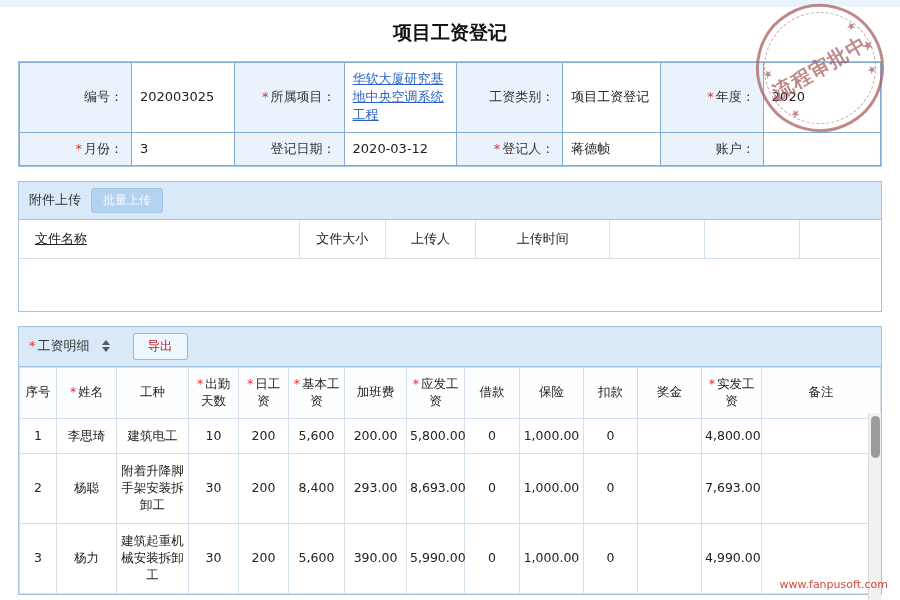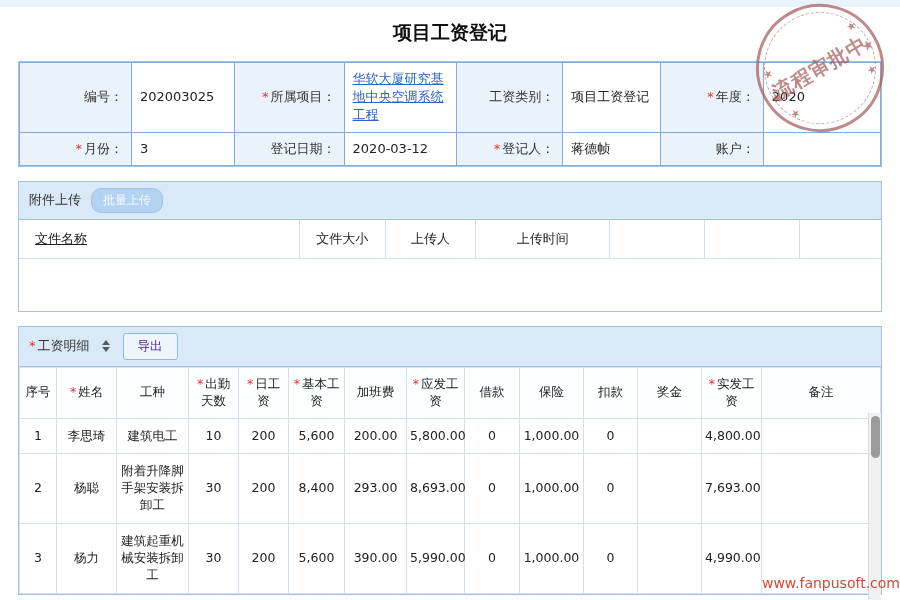--- a/index.html
+++ b/index.html
@@ -23,40 +23,40 @@
 
   
   .info-table { width:100%; border-collapse:collapse; table-layout:fixed; font-size:13px; }
   .info-table td { border:1px solid #84abd1; padding:7px 8px; line-height:1.4; vertical-align:middle; }
   .info-table td.lbl { text-align:right; background:#eaf3fb; color:#333; white-space:nowrap;padding-left:6px; }
   .info-table td.val { background:#fff; color:#222; }
   .link { color:#2a64c5; text-decoration:underline; cursor:pointer; }
 
   
   .btn-upload {
-    background:#b3d2ef; color:#f6fbff; border:1px solid #a0c5e8; border-radius:10px;
+    background:#b3d2ef; color:#f6fbff; border:1px solid #a0c5e8; border-radius:3px;
     padding:3px 11px; font-size:12px; cursor:pointer;
   }
   .attach-table { width:100%; border-collapse:collapse; table-layout:fixed; font-size:13px; }
   .attach-table th {
     border-right:1px solid #d4e0ec; border-bottom:1px solid #d4e0ec;
     padding:10px 6px; font-weight:normal; color:#222; text-align:center;
   }
   .attach-table th:first-child { text-align:left; padding-left:16px;text-decoration:underline; }
   .attach-table th:last-child { border-right:none; }
   .attach-empty { height:52px; background:#fff; }
 
   
   .salary-panel { position:relative; }
   .sort-icon { display:inline-flex; flex-direction:column; gap:2px; margin-left:2px; cursor:pointer; }
   .sort-icon .up { width:0; height:0; border-left:4px solid transparent; border-right:4px solid transparent; border-bottom:5px solid #5a5a5a; }
   .sort-icon .down { width:0; height:0; border-left:4px solid transparent; border-right:4px solid transparent; border-top:5px solid #5a5a5a; }
   .btn-export {
-    background:#eef6fd; color:#4c1d95; border:1px solid #8fbbe3; border-radius:3px;
-    padding:4px 14px; font-size:12.5px; cursor:pointer; margin-left:3px;
+    background:#eef6fd; color:#b91c1c; border:1px solid #8fbbe3; border-radius:3px;
+    padding:4px 14px; font-size:12.5px; cursor:pointer; margin-left:13px;
   }
   .salary-table { width:100%; border-collapse:collapse; table-layout:fixed; font-size:12.5px; }
   .salary-table th, .salary-table td {
     border:1px solid #d4e0ec; text-align:center; vertical-align:middle; line-height:1.35;
   }
   .salary-table th { font-weight:normal; color:#1a1a1a; padding:8px 2px; background:#fdfeff; }
   .salary-table td { padding:9px 3px; color:#222; background:#fff; }
 
   .vscroll { position:absolute; top:86px; right:0; width:13px; height:240px; background:#f1f1f1; border-left:1px solid #dcdcdc; z-index:5; }
   .vscroll-thumb { position:absolute; top:3px; left:2px; width:9px; height:42px; background:#9b9b9b; border-radius:5px; cursor:pointer; }
@@ -76,21 +76,21 @@
   .stamp .st4 { right:8px; top:34px; }
   .stamp .st5 { right:2px; top:57px; font-size:14px; }
   .stamp .st6 { right:12px; top:82px; }
 
   
   .brand { position:absolute; right:14px; bottom:25px; display:flex; align-items:center; gap:5px; z-index:40; }
   .brand-mark { width:20px; height:18px; position:relative; }
   .brand-mark::before { content:''; position:absolute; left:2px; top:2px; width:10px; height:14px; background:#b9bfc6; transform:skewX(-18deg); border-radius:2px; }
   .brand-mark::after  { content:''; position:absolute; left:10px; top:5px; width:8px; height:11px; background:#d04a35; transform:skewX(-18deg); border-radius:2px; }
   .brand-text { font-size:19px; font-weight:bold; font-style:italic; color:#8d949c; letter-spacing:1px; }
-  .brand-url { position:absolute; right:0; bottom:9px; font-size:14px; color:#cf4a36; text-decoration:none; z-index:40; }
+  .brand-url { position:absolute; right:12px; bottom:9px; font-size:11px; color:#cf4a36; text-decoration:none; z-index:40; }
 </style>
 </head>
 <body>
 
 <div class="screen">
   <div class="topstrip"></div>
 
   <h1 class="page-title">项目工资登记</h1>
 
   <div class="stamp">

